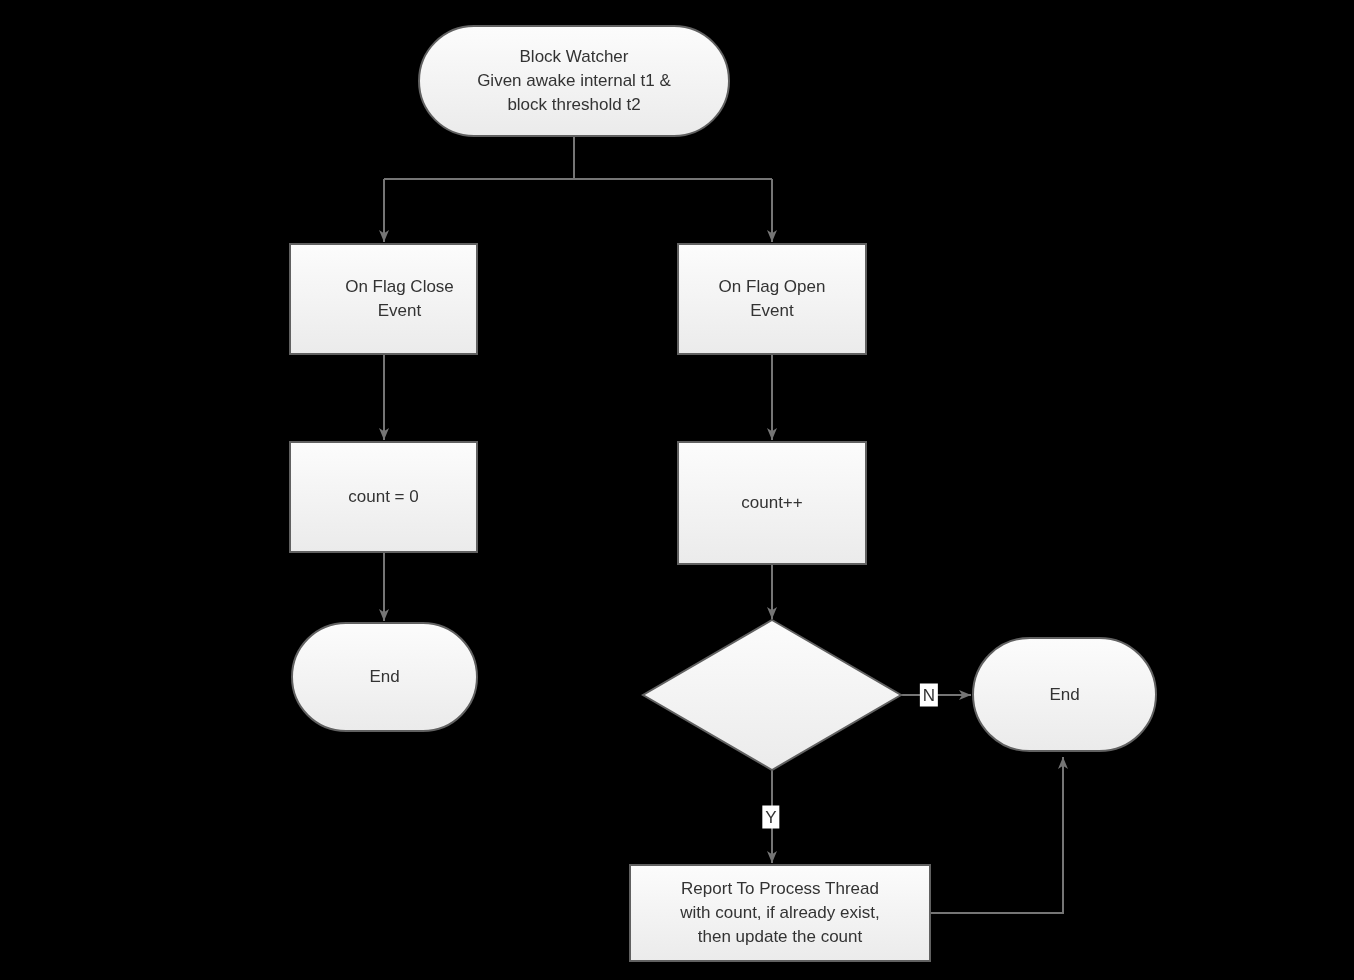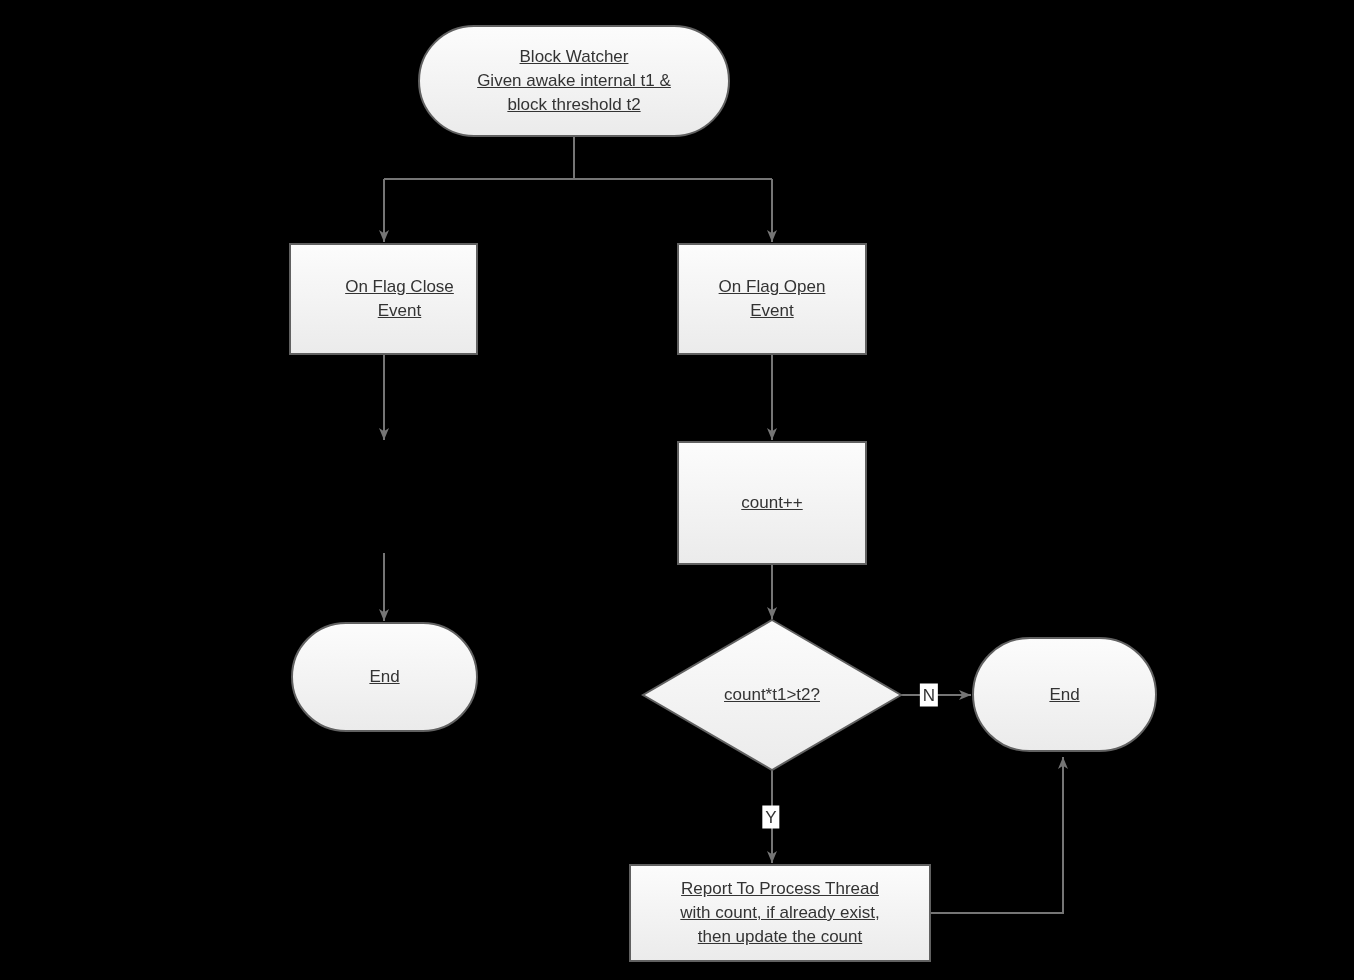--- a/index.html
+++ b/index.html
@@ -42,21 +42,21 @@
     display: flex;
     align-items: center;
     justify-content: center;
     text-align: center;
     font-size: 17px;
     line-height: 24px;
     white-space: pre-line;
   }
   .terminator { border-radius: 999px; }
 
-  .node-label { white-space: pre-line; text-decoration: underline; }
+  .node-label { white-space: pre-line; }
 
   .decision-label {
     position: absolute;
     left: 643px; top: 620px;
     width: 258px; height: 150px;
     display: flex;
     align-items: center;
     justify-content: center;
     color: var(--text-color, #333);
     font-size: 17px;
@@ -123,32 +123,32 @@
   <div class="node n-flag-close">
     <span class="node-label">On Flag Close
 Event</span>
   </div>
 
   <div class="node n-flag-open">
     <span class="node-label">On Flag Open
 Event</span>
   </div>
 
+  <div class="node n-count-reset">
+    <span class="node-label">count = 0</span>
+  </div>
 
   <div class="node n-count-inc">
     <span class="node-label">count++</span>
   </div>
 
   <div class="node terminator n-end-left">
     <span class="node-label">End</span>
   </div>
 
-  <div class="decision-label">
-    <span class="node-label">count*t1&gt;t2?</span>
-  </div>
 
   <div class="node terminator n-end-right">
     <span class="node-label">End</span>
   </div>
 
   <div class="node n-report">
     <span class="node-label">Report To Process Thread
 with count, if already exist,
 then update the count</span>
   </div>

